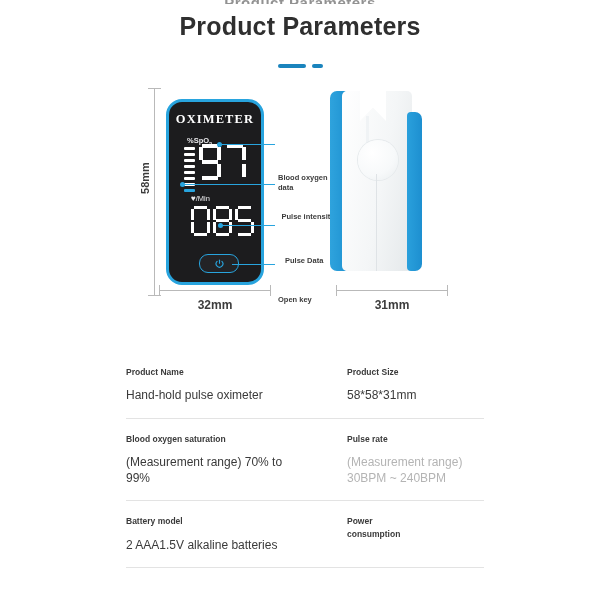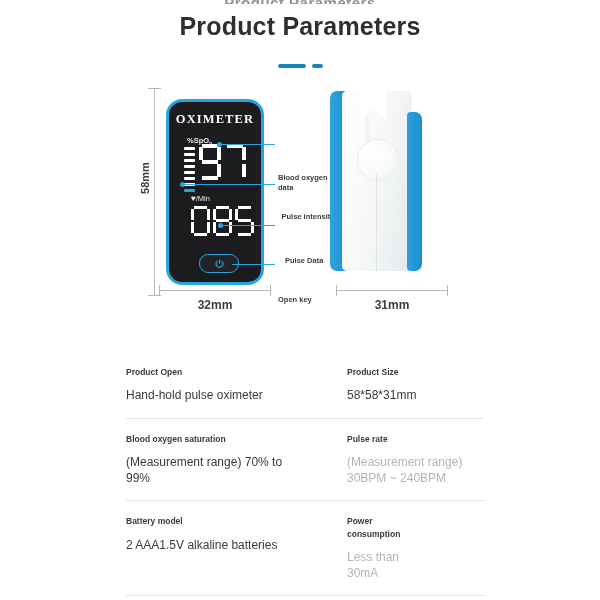--- a/index.html
+++ b/index.html
@@ -294,21 +294,21 @@
       <span class="tick r"></span>
       <span class="lbl">31mm</span>
     </div>
 
   </div>
 
   <div class="specs">
 
     <div class="spec-row">
       <div class="spec-col">
-        <div class="spec-key">Product Open</div>
+        <div class="spec-key">Product Name</div>
         <div class="spec-val">Hand-hold pulse oximeter</div>
       </div>
       <div class="spec-col right">
         <div class="spec-key">Product Size</div>
         <div class="spec-val">58*58*31mm</div>
       </div>
     </div>
 
     <div class="spec-row">
       <div class="spec-col">
@@ -321,19 +321,18 @@
       </div>
     </div>
 
     <div class="spec-row">
       <div class="spec-col">
         <div class="spec-key">Battery model</div>
         <div class="spec-val">2 AAA1.5V alkaline batteries</div>
       </div>
       <div class="spec-col right">
         <div class="spec-key" style="max-width:74px;">Power consumption</div>
-        <div class="spec-val muted" style="max-width:86px;">Less than 30mA</div>
       </div>
     </div>
 
   </div>
 
 </div>
 
 </body></html>

